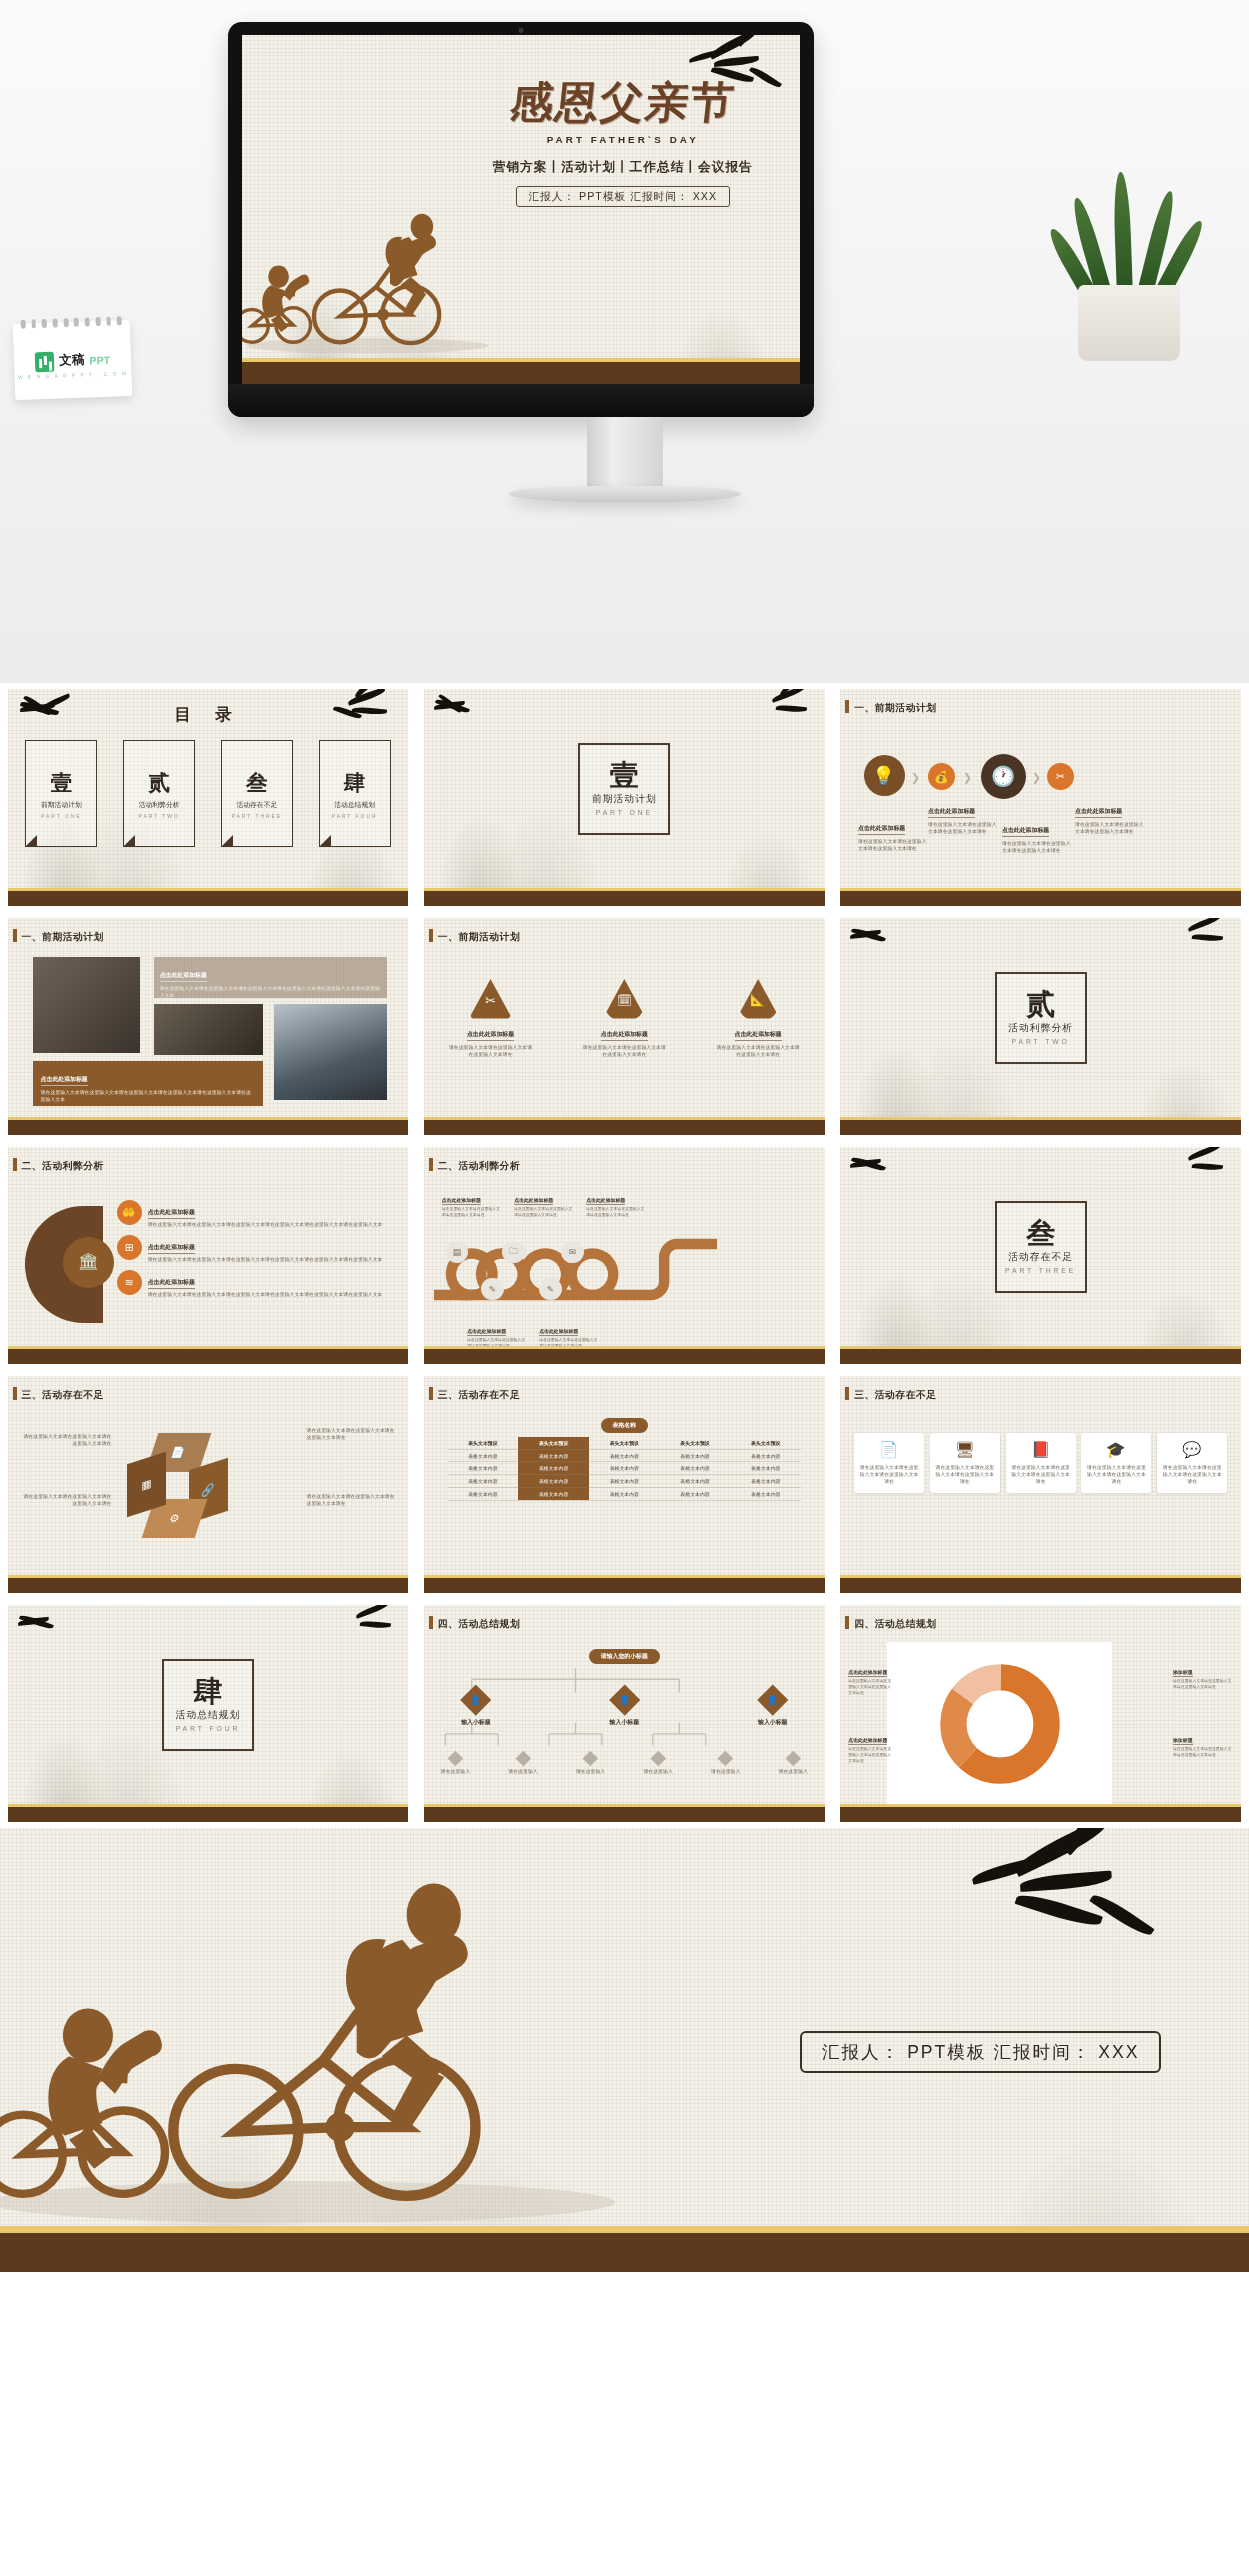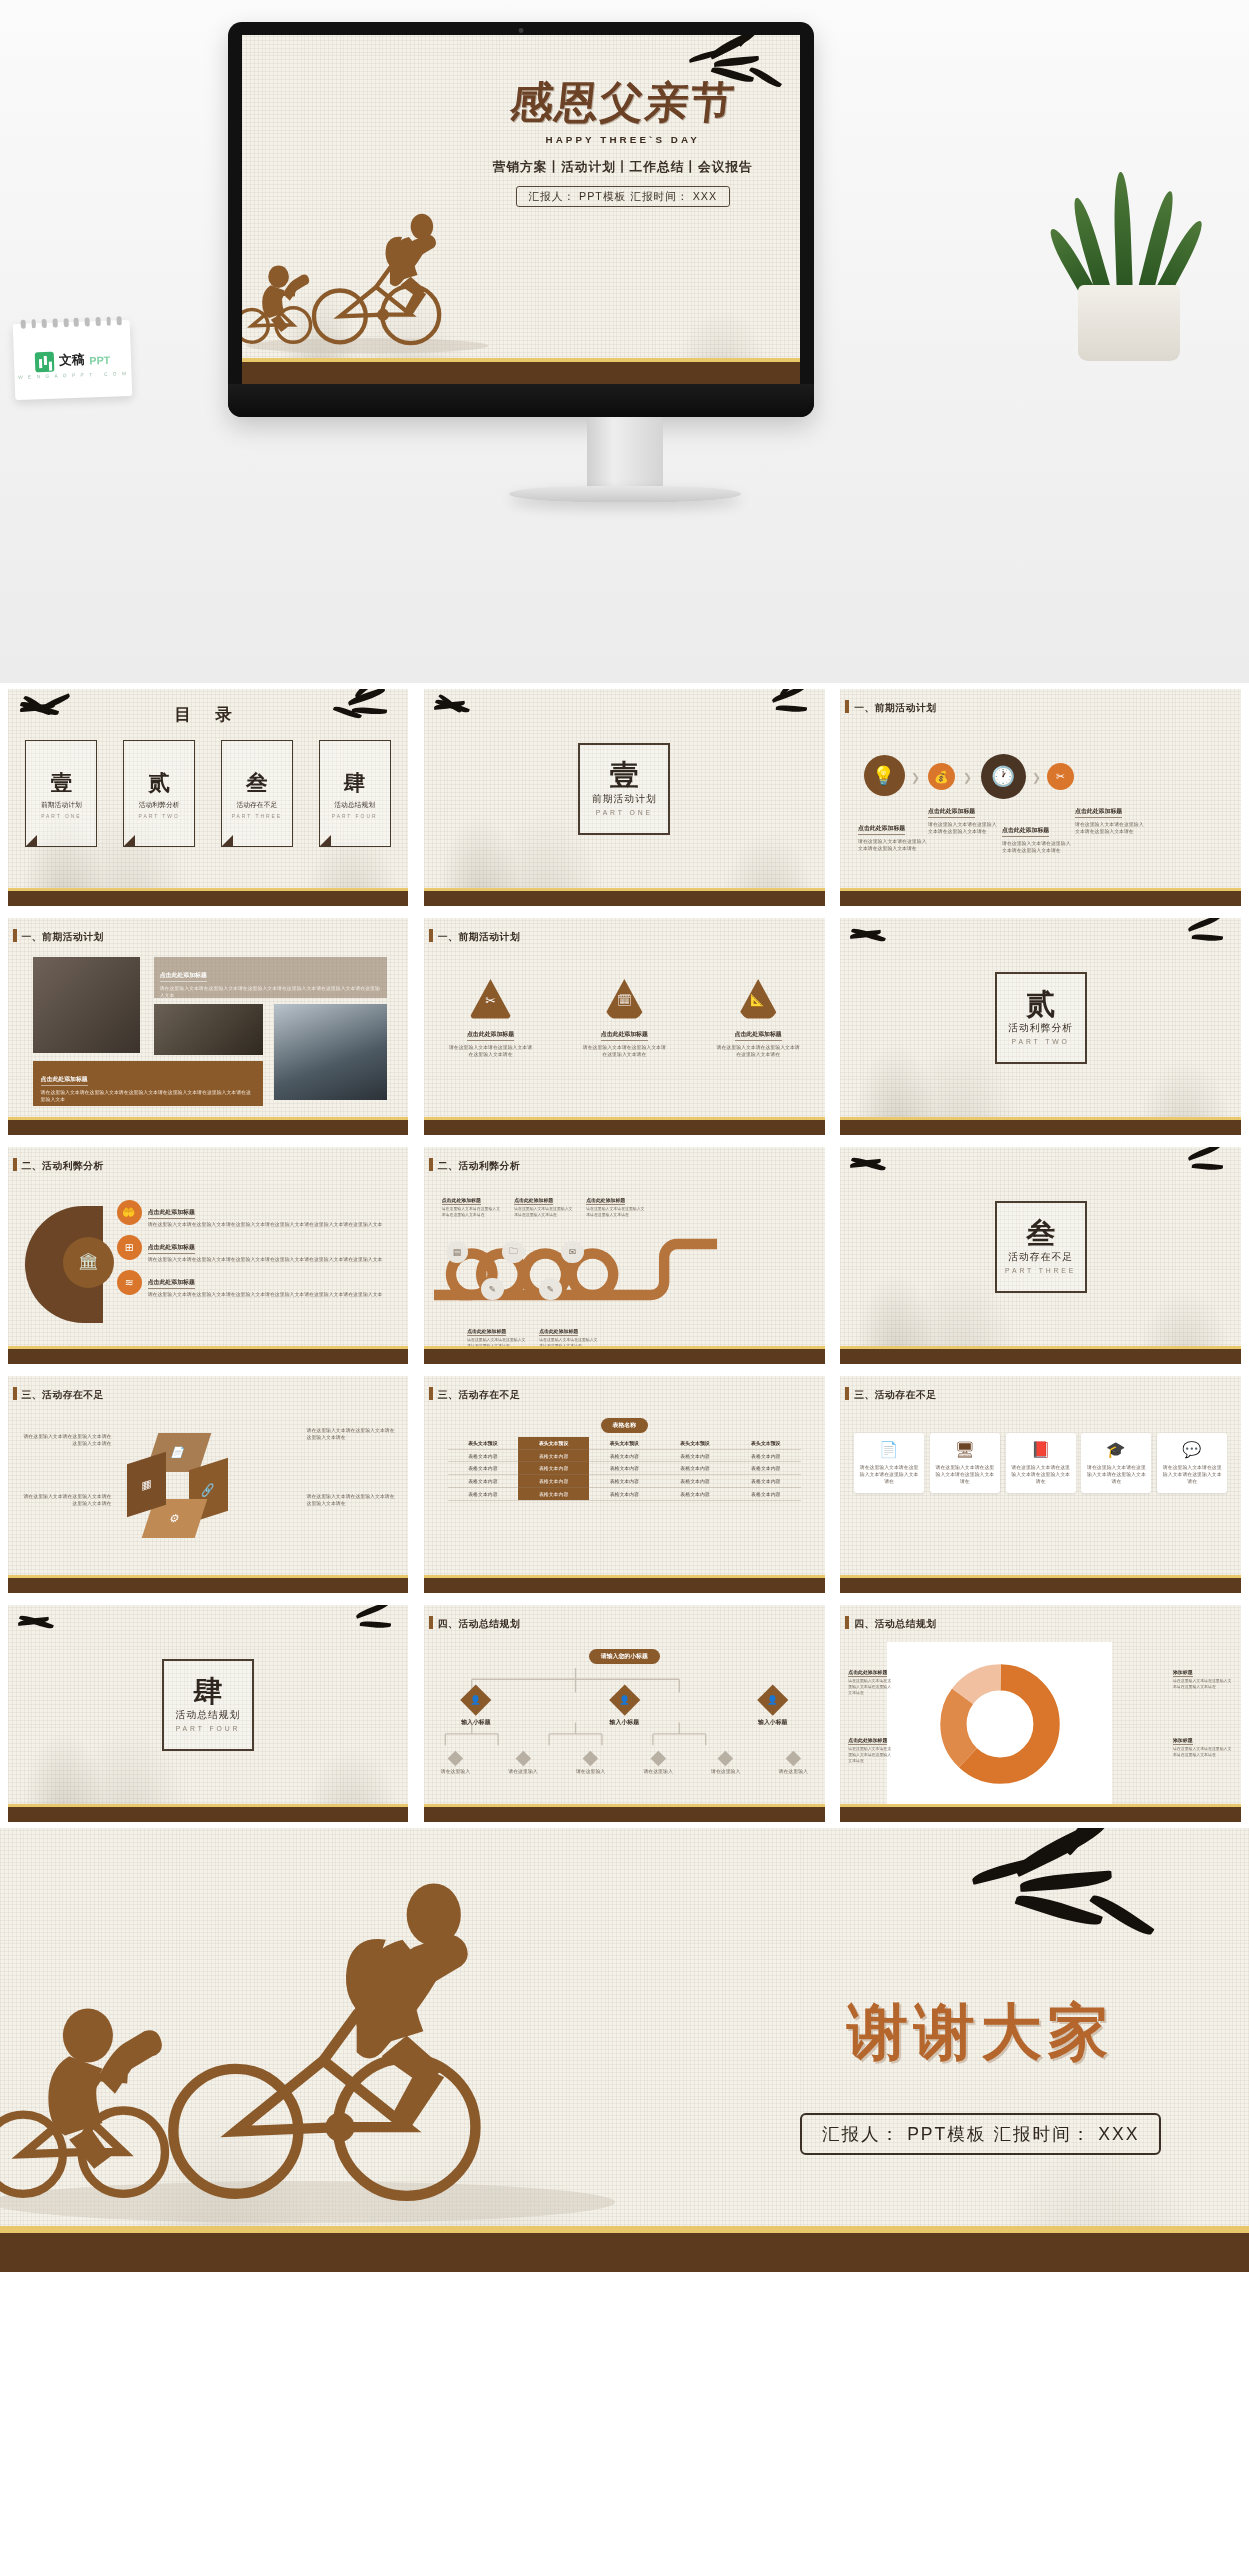--- a/index.html
+++ b/index.html
@@ -198,21 +198,21 @@
           <path d="M42 141 L52 126 L66 127" fill="none" stroke="#8a5a2b" stroke-width="4"></path>
           <path d="M52 126 q6 -12 12 -16 l10 -6 q6 -2 8 4 q2 6 -4 8 l-10 6 l-8 12z"></path>
           <ellipse cx="47" cy="106" rx="12" ry="13"></ellipse>
           <path d="M38 116 q-10 6 -10 20 q0 14 8 18 l18 -6 q-6 -16 0 -26z"></path>
           <path d="M48 150 l10 14 l-8 6 l-12 -14z"></path>
         </g>
       </svg>
 
       <div class="hero-title">
         <div class="calli">感恩父亲节</div>
-        <div class="calli-en">HAPPY THREE`S DAY</div>
+        <div class="calli-en">PART FATHER`S DAY</div>
         <div class="hero-sub">营销方案丨活动计划丨工作总结丨会议报告</div>
         <div class="hero-box">汇报人： PPT模板     汇报时间： XXX</div>
       </div>
 
       <div class="hero-bottom-bar"></div>
     </div>
     <div class="mon-chin"></div>
   </div>
   <div class="stand-neck"></div>
   <div class="stand-base"></div>
@@ -766,19 +766,18 @@
       <path d="M16 163 L42 141 L64 162 L44 162Z" fill="none" stroke="#8a5a2b" stroke-width="4"></path>
       <path d="M42 141 L52 126 L66 127" fill="none" stroke="#8a5a2b" stroke-width="4"></path>
       <path d="M52 126 q6 -12 12 -16 l10 -6 q6 -2 8 4 q2 6 -4 8 l-10 6 l-8 12z"></path>
       <ellipse cx="47" cy="106" rx="12" ry="13"></ellipse>
       <path d="M38 116 q-10 6 -10 20 q0 14 8 18 l18 -6 q-6 -16 0 -26z"></path>
       <path d="M48 150 l10 14 l-8 6 l-12 -14z"></path>
     </g>
   </svg>
 
   <div class="thanks">
-    <div class="thanks-cn">谢谢大家</div>
     <div class="thanks-box">汇报人： PPT模板    汇报时间： XXX</div>
   </div>
 
   <div class="close-bar"></div>
 </div>
 
 
 </body></html>

